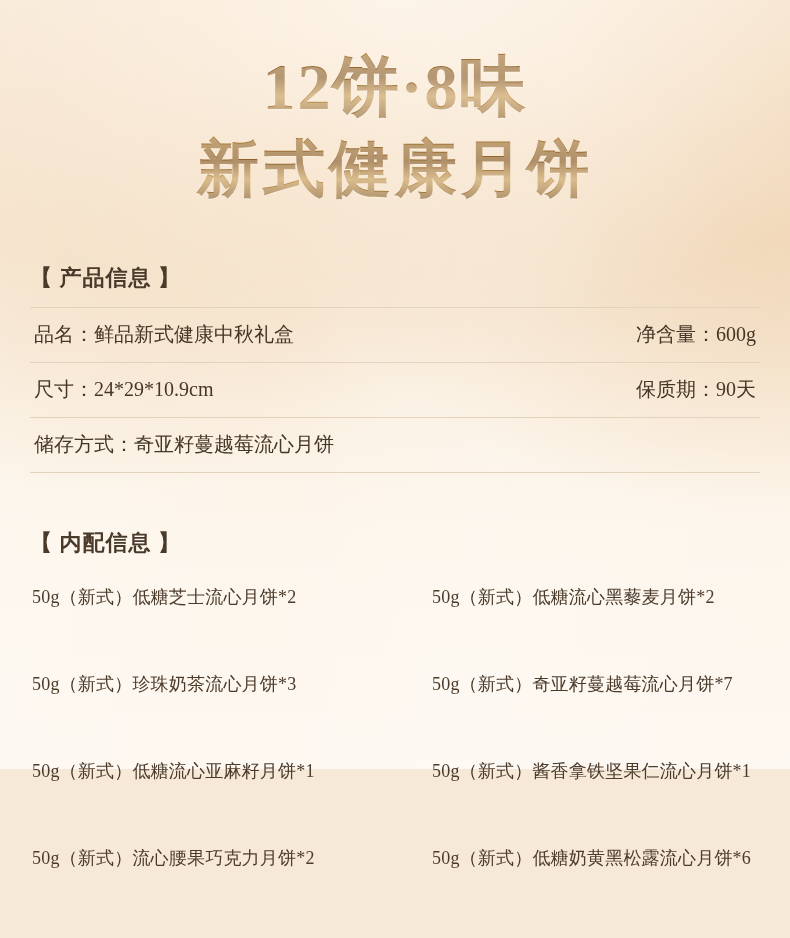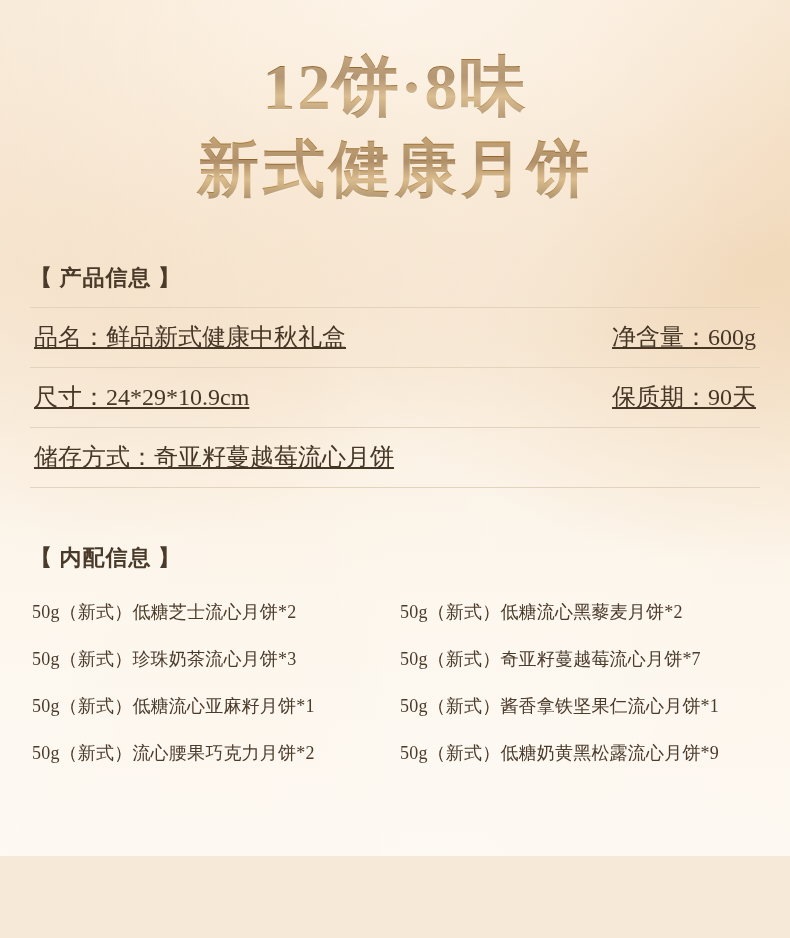--- a/index.html
+++ b/index.html
@@ -9,21 +9,21 @@
   body {
     width: 790px;
     height: 938px;
     font-family: "Liberation Serif", "DejaVu Serif", serif;
     background: #f7e9d7;
     overflow: hidden;
   }
   .page {
     position: relative;
     width: 790px;
-    height: 856px;
+    height: 769px;
     box-sizing: border-box;
     background:
       radial-gradient(ellipse 120% 70% at 50% 0%, #fdf4e8 0%, rgba(253,244,232,0) 60%),
       radial-gradient(ellipse 90% 60% at 10% 25%, #f3dcc0 0%, rgba(243,220,192,0) 65%),
       radial-gradient(ellipse 90% 60% at 95% 30%, #f0d6b6 0%, rgba(240,214,182,0) 60%),
       linear-gradient(180deg, #f6e3cb 0%, #f4ddc1 18%, #f7e7d3 34%, #fbf1e3 52%, #fdf6ec 70%, #fdf8f1 100%);
   }
   .page::after {
     content: "";
     position: absolute;
@@ -79,23 +79,22 @@
   }
   .info-table {
     margin-top: 14px;
   }
   .info-row {
     display: flex;
     align-items: center;
     justify-content: space-between;
     padding: 13px 4px 14px 4px;
     border-bottom: 1px solid #e3d3bd;
-    font-size: 24px;
+    font-size: 20px;
     color: #463626;
-    text-decoration: underline;
   }
   .info-row:first-child {
     border-top: 1px solid #e3d3bd;
   }
   .info-left {
     white-space: nowrap;
   }
   .info-right {
     white-space: nowrap;
   }
@@ -103,20 +102,21 @@
   .section-title.second {
     margin-top: 55px;
   }
 
   .items-grid {
     margin-top: 16px;
     display: grid;
     grid-template-columns: 360px 1fr;
     row-gap: 0;
     column-gap: 8px;
+    gap: 40px;
   }
   .item-cell {
     font-size: 18px;
     color: #4b3b2b;
     padding: 11px 2px 12px 2px;
     white-space: nowrap;
     letter-spacing: 0.2px;
   }
 </style>
 </head>
@@ -151,17 +151,17 @@
     <div class="section-title second">【 内配信息 】</div>
 
     <div class="items-grid">
       <div class="item-cell">50g（新式）低糖芝士流心月饼*2</div>
       <div class="item-cell">50g（新式）低糖流心黑藜麦月饼*2</div>
       <div class="item-cell">50g（新式）珍珠奶茶流心月饼*3</div>
       <div class="item-cell">50g（新式）奇亚籽蔓越莓流心月饼*7</div>
       <div class="item-cell">50g（新式）低糖流心亚麻籽月饼*1</div>
       <div class="item-cell">50g（新式）酱香拿铁坚果仁流心月饼*1</div>
       <div class="item-cell">50g（新式）流心腰果巧克力月饼*2</div>
-      <div class="item-cell">50g（新式）低糖奶黄黑松露流心月饼*9</div>
+      <div class="item-cell">50g（新式）低糖奶黄黑松露流心月饼*6</div>
     </div>
 
   </div>
 </div>
 
 </body></html>

